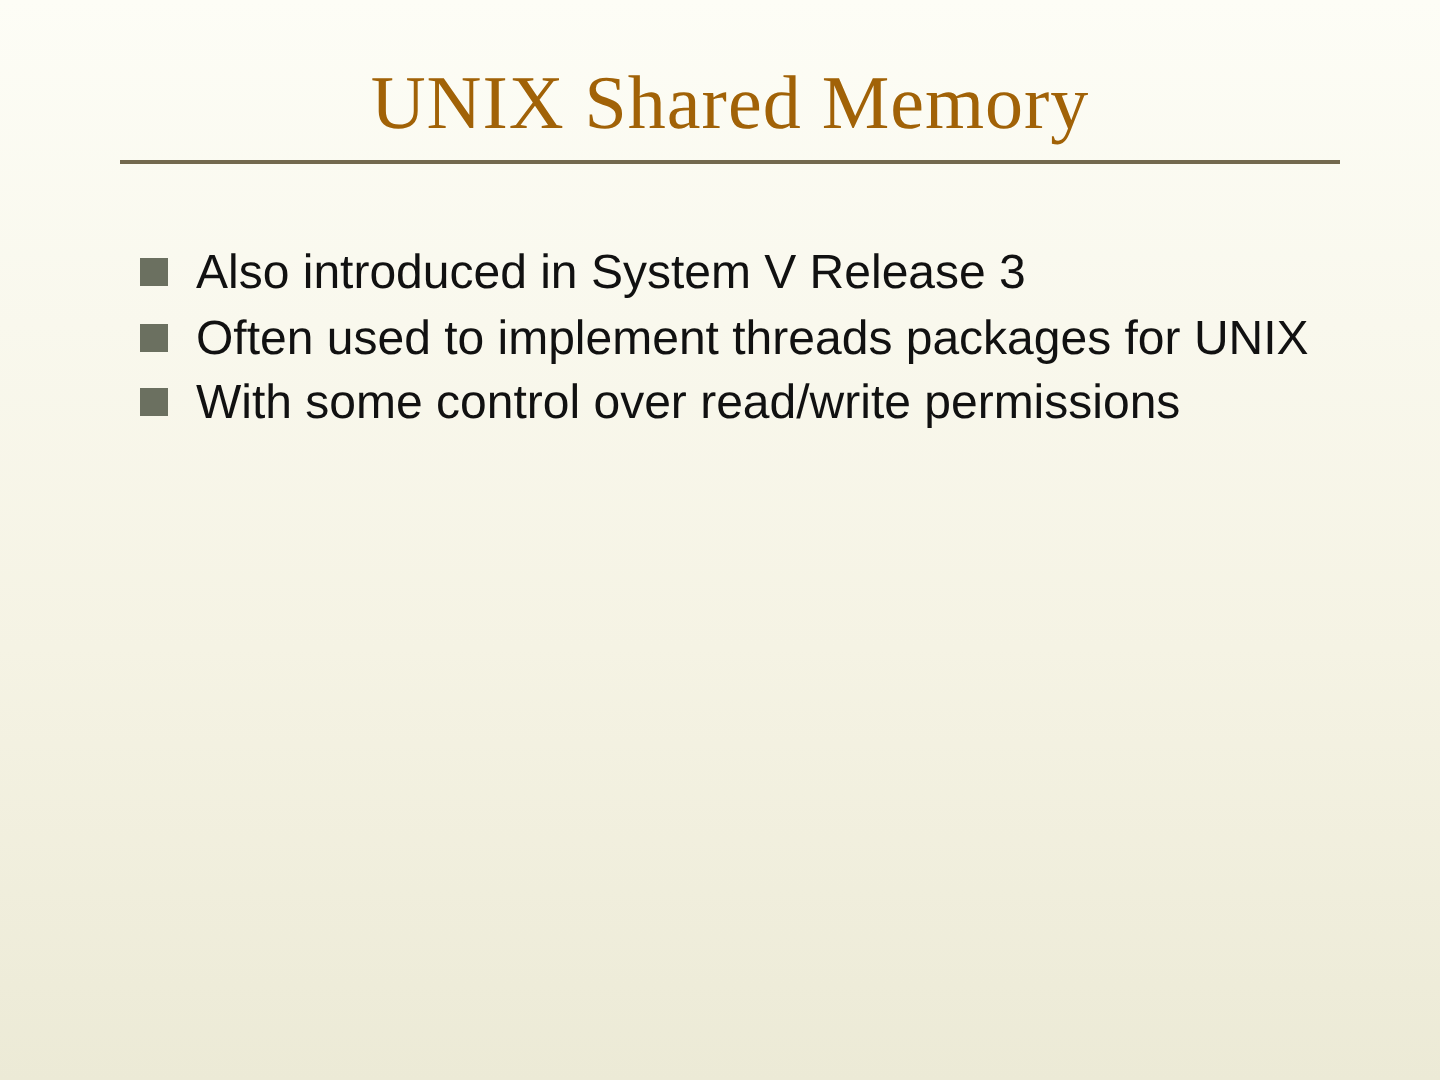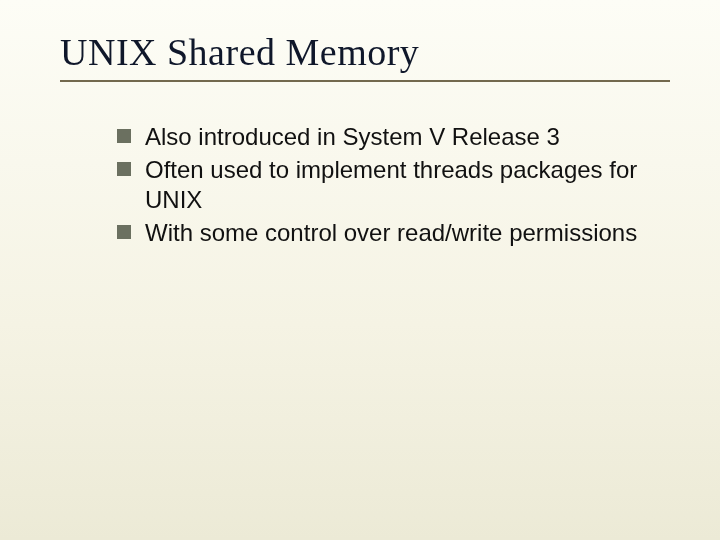--- a/index.html
+++ b/index.html
@@ -18,43 +18,43 @@
   .slide {
     width: 720px;
     height: 540px;
     box-sizing: border-box;
     padding: 30px 50px 40px 60px;
   }
   .title {
     font-family: "Times New Roman", Times, serif;
     font-size: 38px;
     font-weight: 400;
-    color: #0f172a;
+    color: #a16207;
     margin: 0 0 6px 0;
     letter-spacing: 0.5px;
+    text-align: center;
   }
   .title-underline {
     height: 2px;
     background: #73694e;
     width: 100%;
     margin-bottom: 40px;
   }
   .bullets {
     list-style: none;
     padding: 0;
     margin: 0 0 0 10px;
   }
   .bullets li {
     position: relative;
     padding-left: 28px;
     font-size: 24px;
     line-height: 1.28;
     margin-bottom: 2px;
     color: #111;
-    margin-left: 47px;
   }
   .bullet-marker {
     position: absolute;
     left: 0;
     top: 7px;
     width: 14px;
     height: 14px;
     background: #6b7060;
   }
 </style>

